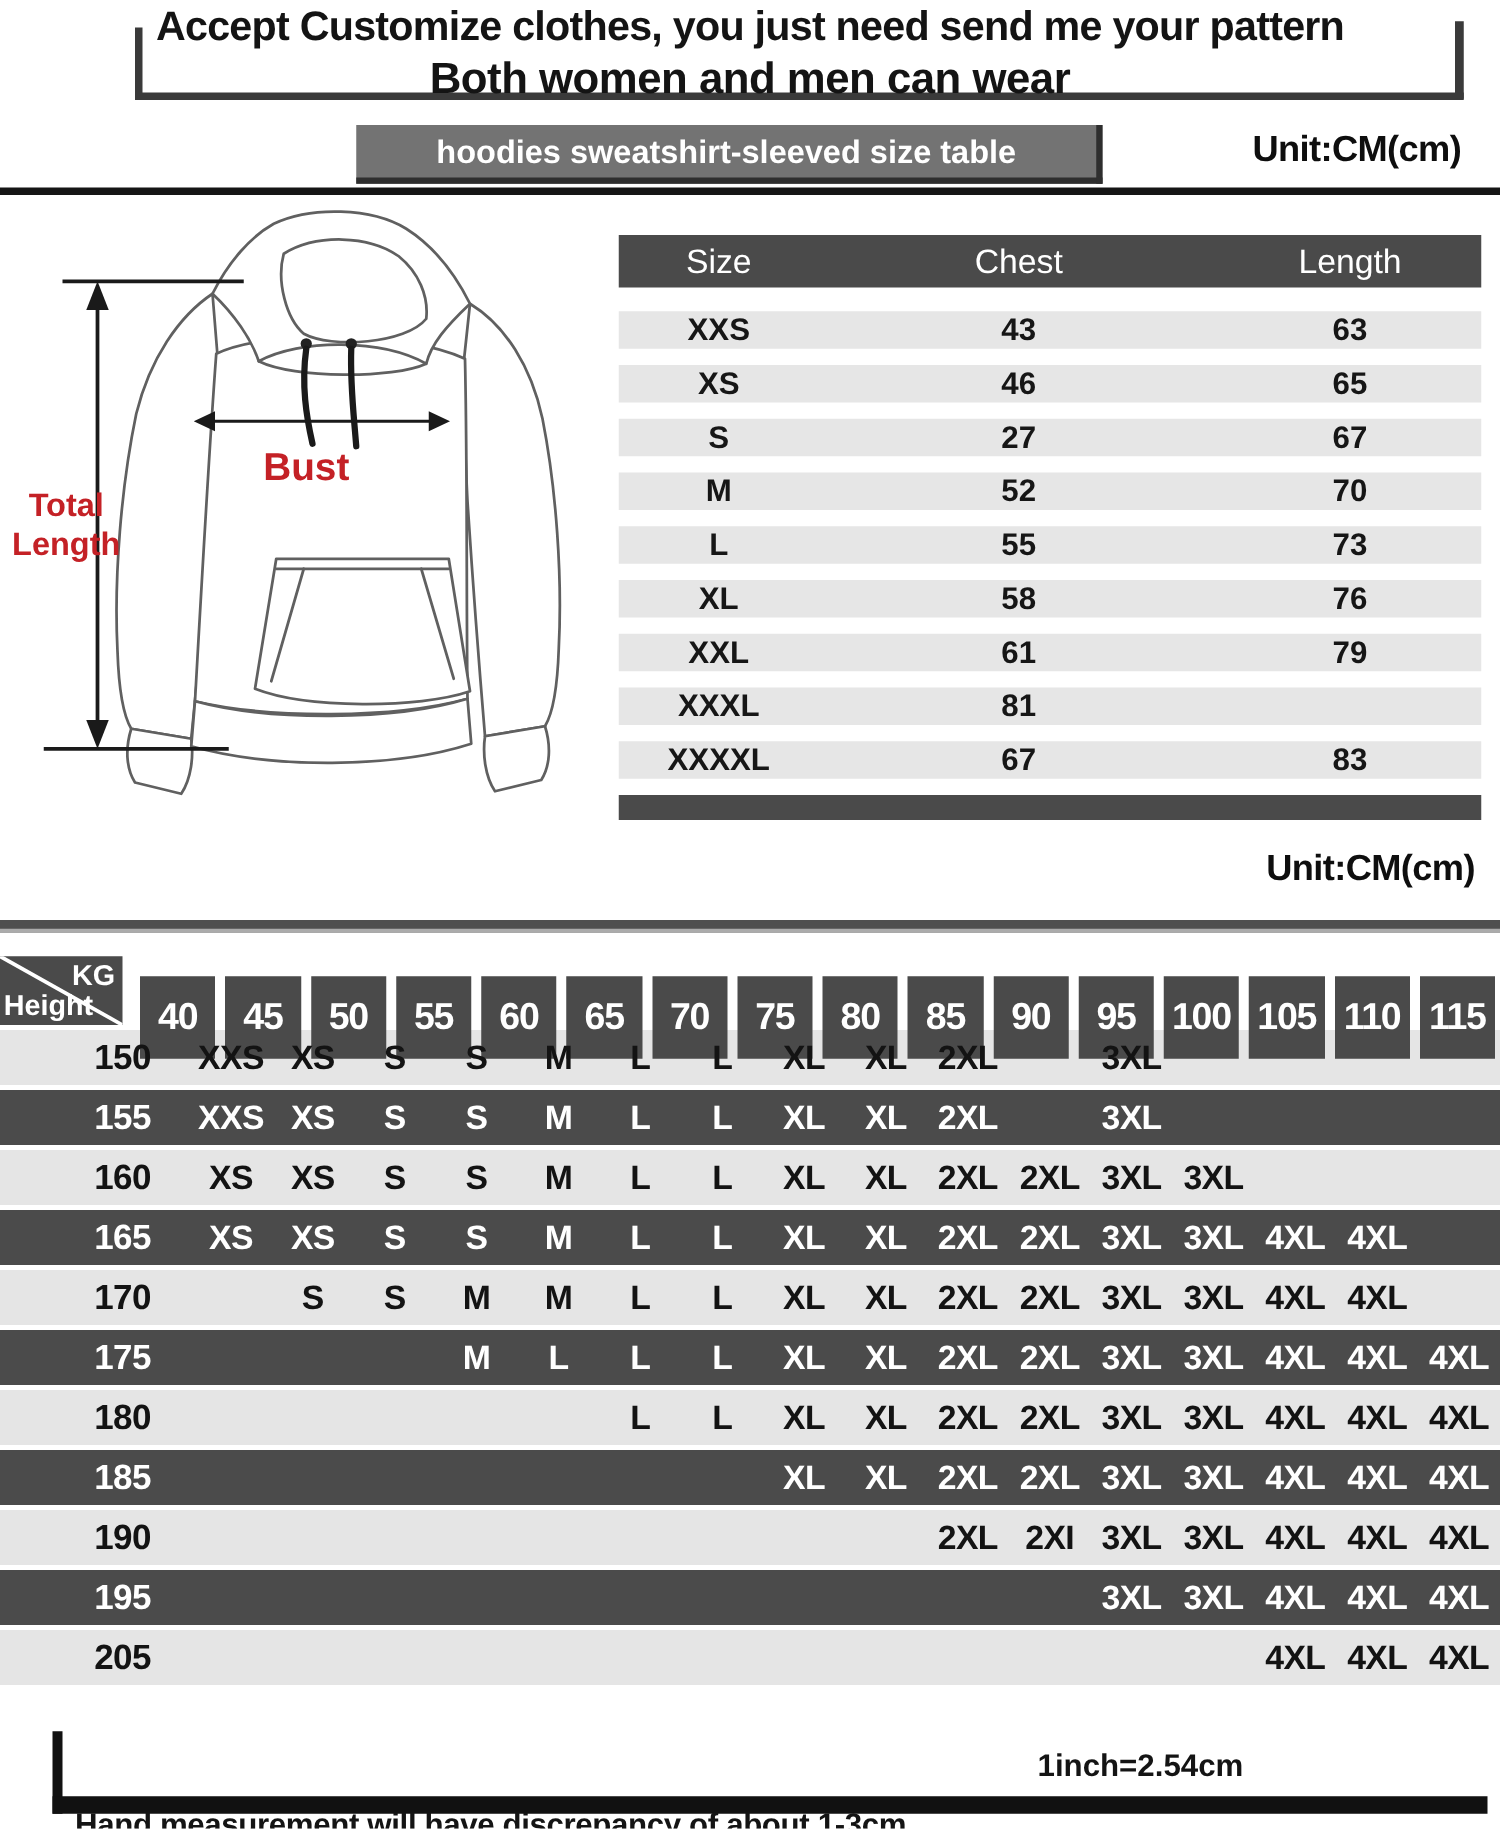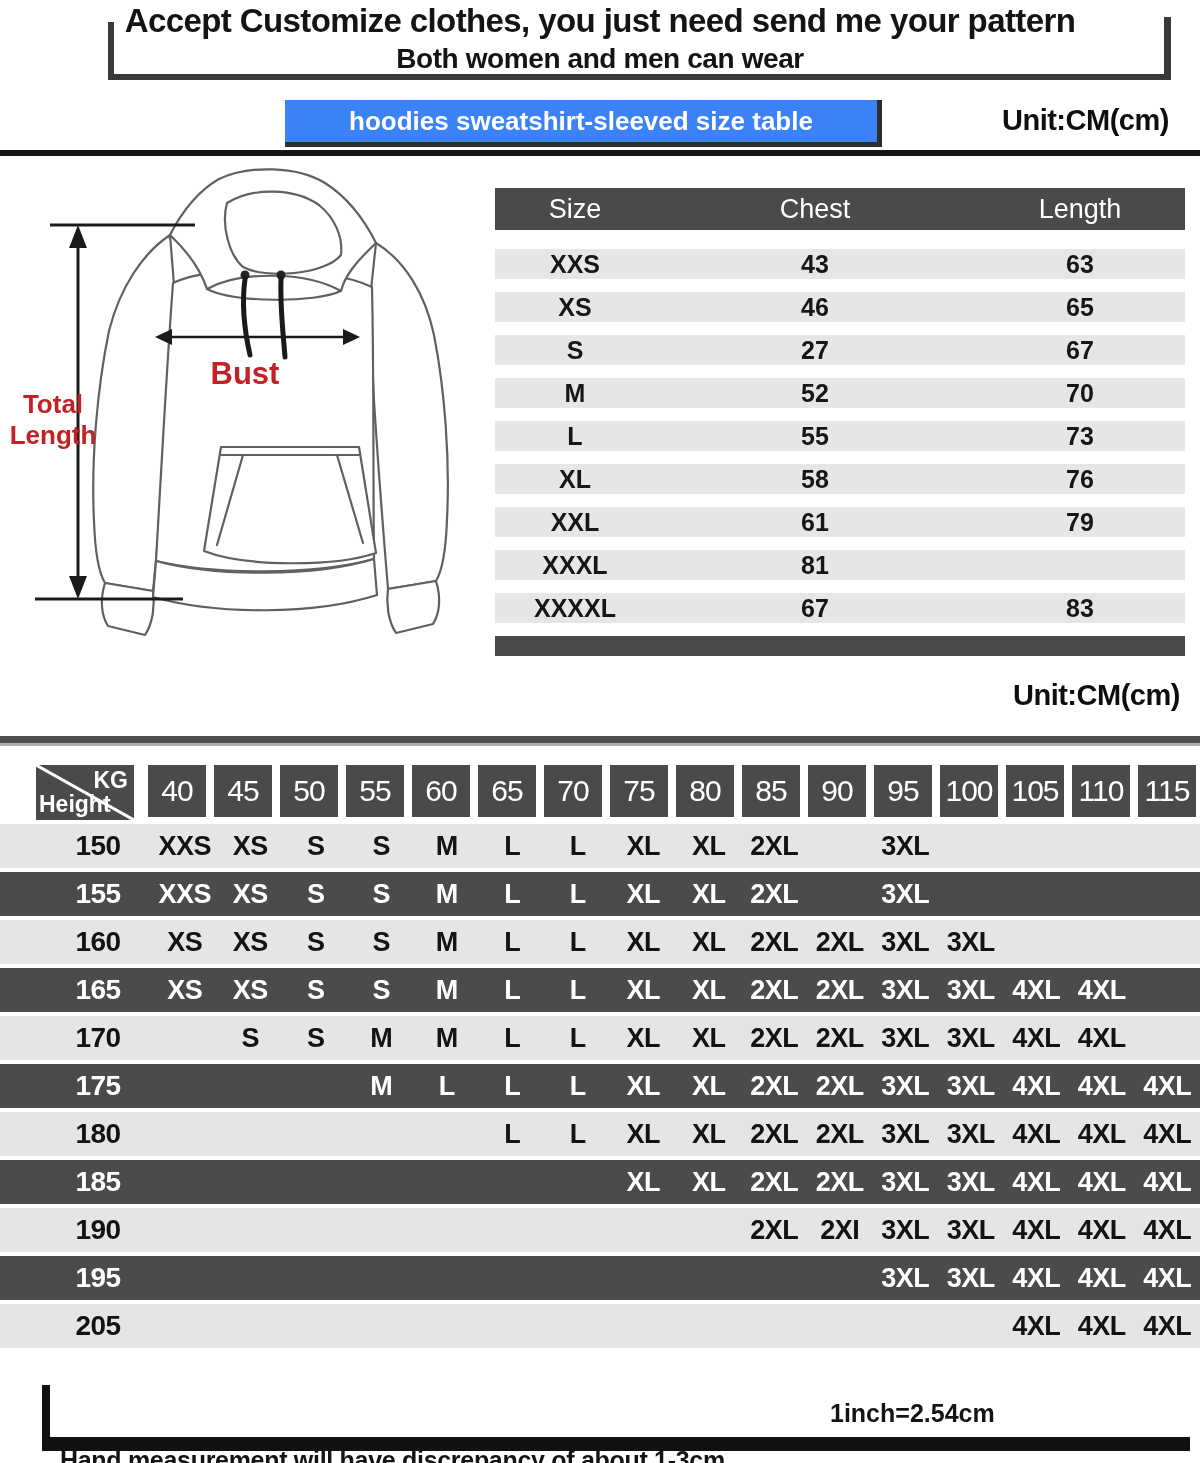--- a/index.html
+++ b/index.html
@@ -2,27 +2,27 @@
 <html><head>
 <meta charset="utf-8">
 <style>
   html,body{margin:0;padding:0;background:#fff;}
   .page{position:relative;width:1200px;height:1463px;background:#fff;overflow:hidden;
         font-family:"Liberation Sans","DejaVu Sans",sans-serif;color:#141414;}
 
   
   .title-wrap{position:absolute;left:0;top:0;width:1200px;text-align:center;z-index:2;}
   .title-line1{font-size:33px;font-weight:bold;letter-spacing:-0.6px;margin-top:2px;}
-  .title-line2{font-size:28px;font-weight:bold;letter-spacing:-0.4px;margin-top:3px;}
+  .title-line2{font-size:35px;font-weight:bold;letter-spacing:-0.4px;margin-top:3px;}
   .tick-left{position:absolute;left:108px;top:22px;width:6px;height:57px;background:#3a3a3a;}
   .tick-right{position:absolute;left:1164px;top:17px;width:7px;height:62px;background:#3a3a3a;}
   .underline-bar{position:absolute;left:108px;top:74px;width:1063px;height:6px;background:#3a3a3a;}
 
   
-  .banner{position:absolute;background:#3b82f6;color:#fff;display:flex;align-items:center;justify-content:center;
+  .banner{position:absolute;background:#737373;color:#fff;display:flex;align-items:center;justify-content:center;
           font-weight:bold;border-right:5px solid #2e2e2e;border-bottom:5px solid #2e2e2e;}
   .banner1{left:285px;top:100px;width:592px;height:42px;font-size:26px;}
   .banner2{left:175px;top:672px;width:820px;height:44px;font-size:26px;}
   .unit{position:absolute;font-size:29px;font-weight:bold;color:#0e0e0e;letter-spacing:-0.5px;}
   .unit1{left:1002px;top:104px;}
   .unit2{left:1013px;top:679px;}
   .divider1{position:absolute;left:0;top:150px;width:1200px;height:6px;background:#151515;}
   .divider2{position:absolute;left:0;top:736px;width:1200px;height:7px;background:#4f4f4f;border-bottom:3px solid #ababab;}
 
   
@@ -32,28 +32,28 @@
   .size-table{position:absolute;left:495px;top:188px;width:690px;}
   .st-header{display:grid;grid-template-columns:160px 320px 210px;height:42px;background:#4a4a4a;color:#fff;
              align-items:center;text-align:center;font-size:27px;font-weight:normal;}
   .st-rows{margin-top:19px;}
   .st-row{display:grid;grid-template-columns:160px 320px 210px;height:30px;margin-bottom:13px;background:#e6e6e6;
           align-items:center;text-align:center;font-size:25px;font-weight:bold;color:#161616;}
   .st-footer{height:20px;background:#4a4a4a;margin-top:3px;}
 
   
   .rec-table{position:absolute;left:0;top:765px;width:1200px;}
-  .rt-header{display:grid;grid-template-columns:108px repeat(16,1fr);height:55px;padding-left:36px;}
+  .rt-header{display:grid;grid-template-columns:108px repeat(16,1fr);height:55px;}
   .rt-corner{position:relative;margin-right:10px;background:#4a4a4a;color:#fff;height:55px;}
   .rt-corner svg{position:absolute;left:0;top:0;width:100%;height:100%;}
   .corner-kg{position:absolute;top:2px;right:6px;font-size:23px;font-weight:bold;}
   .corner-height{position:absolute;bottom:2px;left:3px;font-size:23px;font-weight:bold;}
   .rt-hcell{height:55px;}
-  .rt-hbox{margin:0 4px;height:52px;background:#4a4a4a;color:#fff;display:flex;align-items:center;
-           justify-content:center;font-size:30px;font-weight:normal;letter-spacing:-1px;}
+  .rt-hbox{margin:16px 4px;height:66px;background:#4a4a4a;color:#fff;display:flex;align-items:center;
+           justify-content:center;font-size:30px;font-weight:bold;letter-spacing:-1px;}
   .rt-row{display:grid;grid-template-columns:108px repeat(16,1fr);height:44px;margin-top:4px;
           align-items:center;text-align:center;font-size:27px;font-weight:bold;letter-spacing:-0.5px;padding-left:44px;}
   .rt-row.light{background:#e5e5e5;color:#131313;}
   .rt-row.dark{background:#4b4b4b;color:#fff;text-align:center;}
   .rt-height{font-size:28px;}
 
   
   .foot-bar-left{position:absolute;left:42px;top:1385px;width:8px;height:66px;background:#111;}
   .foot-bar-bottom{position:absolute;left:42px;top:1437px;width:1148px;height:14px;background:#111;}
   .foot-note{position:absolute;left:60px;top:1398px;font-size:25px;font-weight:bold;letter-spacing:-0.3px;margin-top:48px;}

